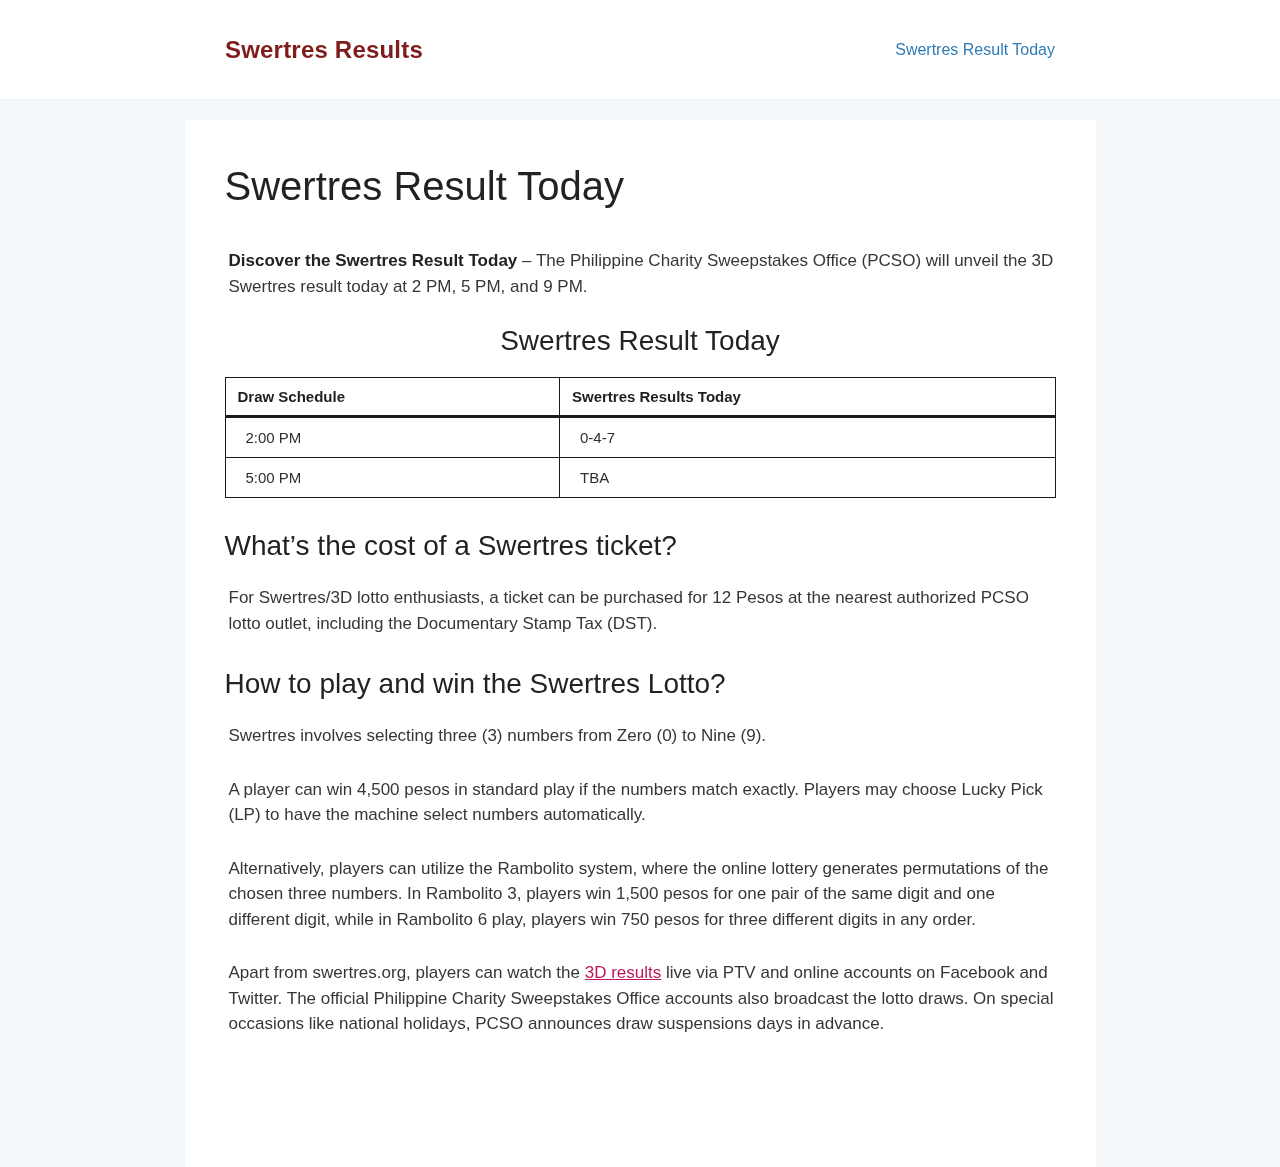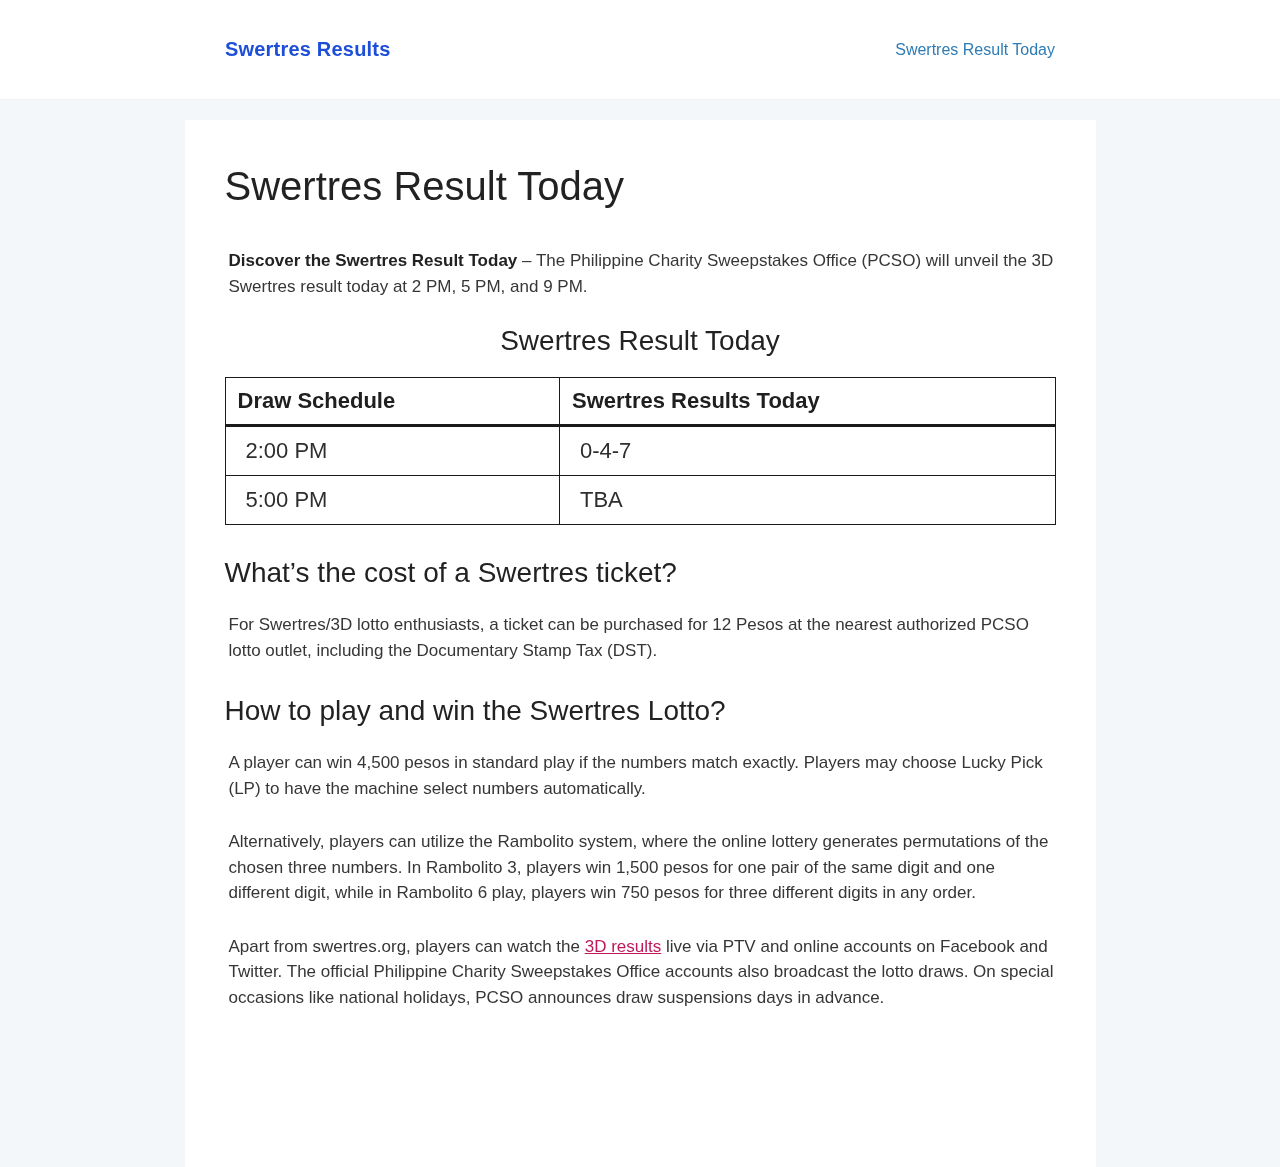--- a/index.html
+++ b/index.html
@@ -19,23 +19,23 @@
   }
   .header-inner {
     width: 830px;
     margin: 0 auto;
     height: 100%;
     display: flex;
     align-items: center;
     justify-content: space-between;
   }
   .site-title {
-    font-size: 20px;
+    font-size: 24px;
     font-weight: 700;
-    color: #1d4ed8;
+    color: #7f1d1d;
     letter-spacing: 0.2px;
   }
   .header-nav a {
     font-size: 16px;
     color: #2e7cb5;
     text-decoration: none;
     cursor: pointer;
   }
   
   .page-main {
@@ -77,21 +77,21 @@
   
   table.results-table {
     width: 100%;
     border-collapse: collapse;
     margin: 0;
   }
   .results-table th,
   .results-table td {
     border: 1px solid #1b1b1b;
     text-align: left;
-    font-size: 22px;
+    font-size: 15px;
     padding: 10px 12px;
     color: #2e2e2e;
   }
   .results-table th {
     font-weight: 700;
     color: #1f1f1f;
     border-bottom: 3px solid #1b1b1b;
   }
   .results-table td { padding: 11px 20px; }
   .results-table th.col-schedule,
@@ -140,19 +140,20 @@
           <td class="col-schedule">5:00 PM</td>
           <td>TBA</td>
         </tr>
       </tbody>
     </table>
 
     <h2>What’s the cost of a Swertres ticket?</h2>
     <p>For Swertres/3D lotto enthusiasts, a ticket can be purchased for 12 Pesos at the nearest authorized PCSO lotto outlet, including the Documentary Stamp Tax (DST).</p>
 
     <h2>How to play and win the Swertres Lotto?</h2>
+    <p>Swertres involves selecting three (3) numbers from Zero (0) to Nine (9).</p>
     <p>A player can win 4,500 pesos in standard play if the numbers match exactly. Players may choose Lucky Pick (LP) to have the machine select numbers automatically.</p>
     <p>Alternatively, players can utilize the Rambolito system, where the online lottery generates permutations of the chosen three numbers. In Rambolito 3, players win 1,500 pesos for one pair of the same digit and one different digit, while in Rambolito 6 play, players win 750 pesos for three different digits in any order.</p>
 
     <p><span>Apart from swertres.org, players can watch the </span><a href="#" class="body-link">3D results</a><span> live via PTV and online accounts on Facebook and Twitter. The official Philippine Charity Sweepstakes Office accounts also broadcast the lotto draws. On special occasions like national holidays, PCSO announces draw suspensions days in advance.</span></p>
 
   </article>
 </main>
 
 </body></html>

